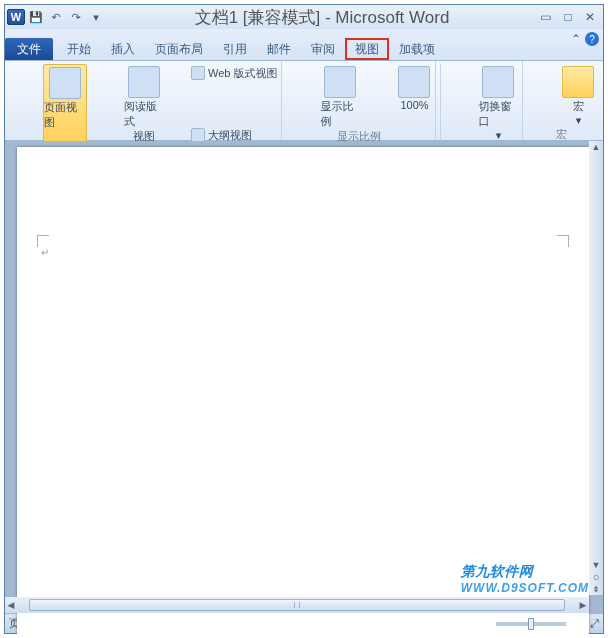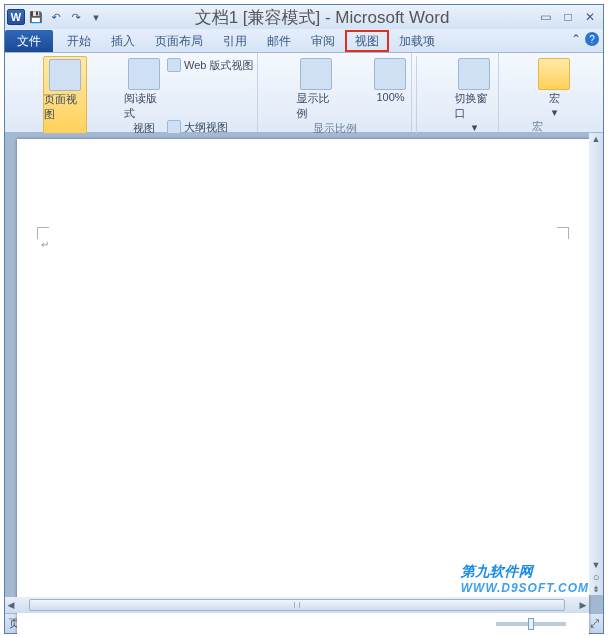--- a/index.html
+++ b/index.html
@@ -5,35 +5,35 @@
   * { margin:0; padding:0; box-sizing:border-box; font-family:"Microsoft YaHei","Segoe UI",Tahoma,sans-serif; }
   body { background:#fff; width:608px; height:638px; overflow:hidden; border:4px solid #fff; position:relative;}
   .wordwin { width:600px; height:630px; border:1px solid #5b7fa6; background:#dce6f1; display:flex; flex-direction:column; position:relative;}
   .titlebar { height:24px; background:linear-gradient(#eaf1fb,#d4e3f5); display:flex; align-items:center; font-size:12px; color:#444;}
   .tb-left { display:flex; align-items:center; gap:2px; padding-left:2px;}
   .w-icon { width:18px; height:16px; background:linear-gradient(#3b6bbf,#23509b); border:1px solid #1a3d78; border-radius:2px; color:#fff; font-weight:bold; font-size:11px; display:flex; align-items:center; justify-content:center;}
   .qa-btn { width:18px; height:18px; display:flex; align-items:center; justify-content:center; font-size:11px; color:#3a5a85;}
   .tb-title { flex:1; text-align:center; font-size:17px; color:#555;}
   .tb-ctrl { display:flex; gap:8px; padding-right:6px; font-size:12px; color:#3a5a85;}
   .tb-ctrl span { width:14px; text-align:center;}
-  .tabstrip { height:24px; background:linear-gradient(#e6eefb,#d6e4f5); display:flex; align-items:flex-end; font-size:12px; padding:0 4px 0 0; border-bottom:1px solid #9fb8d8; position:relative;}
+  .tabstrip { height:32px; background:linear-gradient(#e6eefb,#d6e4f5); display:flex; align-items:flex-end; font-size:12px; padding:0 4px 0 0; border-bottom:1px solid #9fb8d8; position:relative;}
   .file-tab { height:22px; background:linear-gradient(#2f67b8,#1a4a94); color:#fff; padding:0 12px; display:flex; align-items:center; border-radius:2px 2px 0 0; margin-right:4px;}
   .tab { height:22px; padding:0 10px; display:flex; align-items:center; color:#3a5a85; position:relative;}
   .tab.highlighted { border:2px solid #e03020; padding:0 8px; height:22px;}
   .help-area { position:absolute; right:4px; top:3px; display:flex; gap:4px; font-size:12px; color:#3a5a85;}
   .help-area .q { width:14px;height:14px;border-radius:50%;background:#2a74d1;color:#fff;display:flex;align-items:center;justify-content:center;font-size:10px;}
   .ribbon { background:linear-gradient(#f5f9fe,#dfe9f7); border-bottom:1px solid #9fb8d8; display:flex; height:80px;}
   .group { border-right:1px solid #c3d4ea; display:flex; flex-direction:column; }
   .group-body { flex:1; display:flex; padding:3px 4px 0 4px; gap:3px;}
   .group-label { height:15px; text-align:center; font-size:11px; color:#6a7f9a;}
   .bigbtn { width:40px; display:flex; flex-direction:column; align-items:center; font-size:11px; color:#3a4a63; padding-top:2px;margin-left:34px;}
   .bigbtn.sel { background:linear-gradient(#ffe9a8,#ffd158); border:1px solid #e0b84b; border-radius:2px; width:44px;}
   .bigbtn .ico { width:32px; height:32px; margin-bottom:1px;}
   .ico { background:#cfe0f4; border:1px solid #9db7d6; border-radius:2px; display:flex; align-items:center; justify-content:center;}
-  .smallopt { display:flex; align-items:center; gap:3px; font-size:11px; color:#3a4a63; height:18px;}
+  .smallopt { display:flex; align-items:center; gap:3px; font-size:11px; color:#3a4a63; height:18px;margin-left:24px;}
   .smallopt .ico { width:14px; height:14px;}
   .smallopt.hl { border:2px solid #e03020; padding:0 2px;}
   .chk { width:11px;height:11px;border:1px solid #8aa3c0;background:#fff;}
   .col { display:flex; flex-direction:column; justify-content:space-between; gap:2px;}
   .docarea { flex:1; background:#a3b9d2; position:relative; display:flex; }
   .page { position:absolute; left:12px; right:14px; top:6px; height:580px; background:#fff; box-shadow:0 0 3px rgba(0,0,0,.4);}
   .corner { position:absolute; width:12px; height:12px; border-color:#b0b0b0;}
   .corner.tl { top:88px; left:20px; border-top:1px solid #b0b0b0; border-left:1px solid #b0b0b0;}
   .corner.tr { top:88px; right:20px; border-top:1px solid #b0b0b0; border-right:1px solid #b0b0b0;}
   .para { position:absolute; top:100px; left:24px; font-size:10px; color:#999;}

